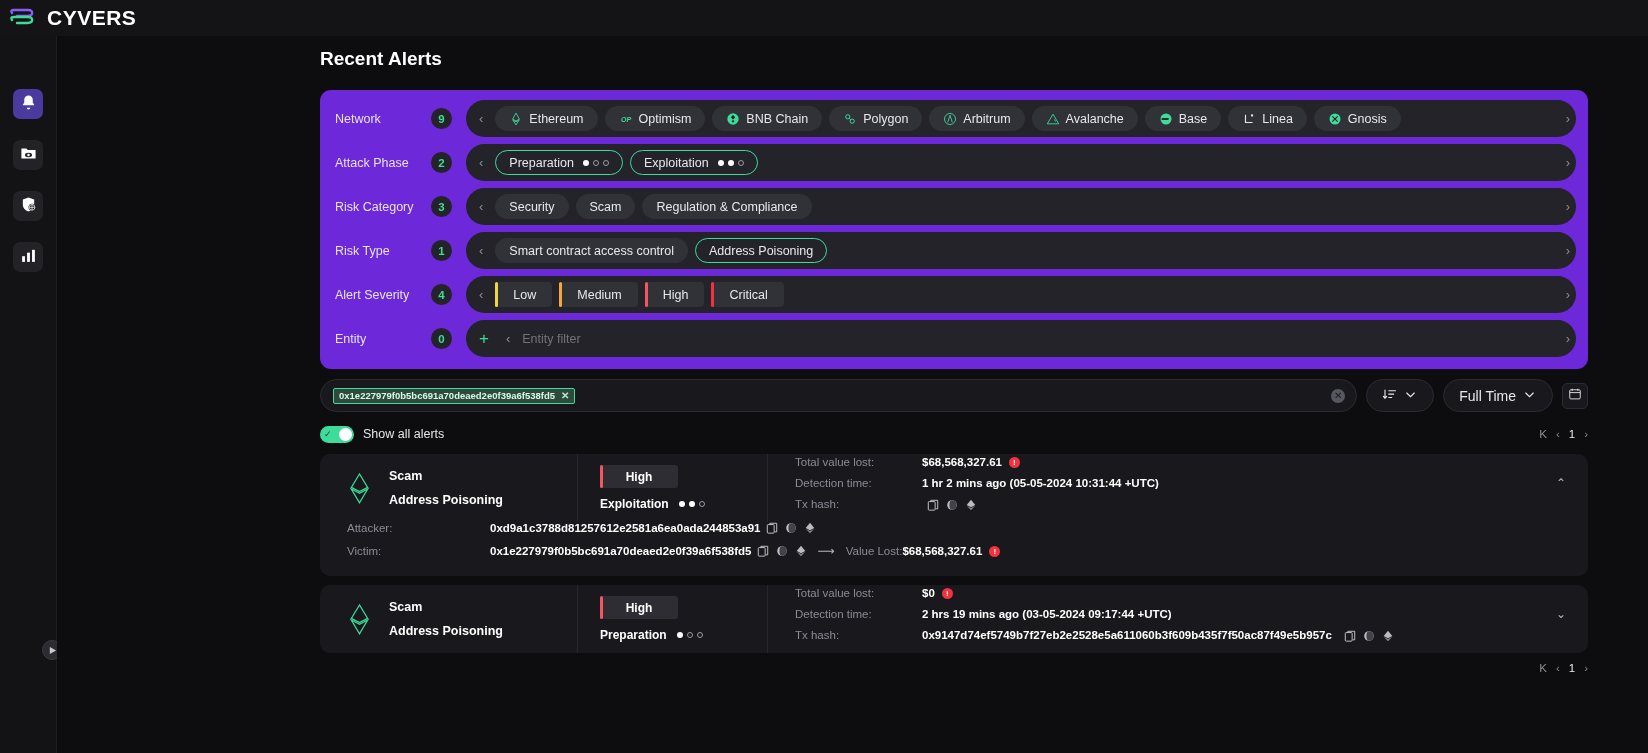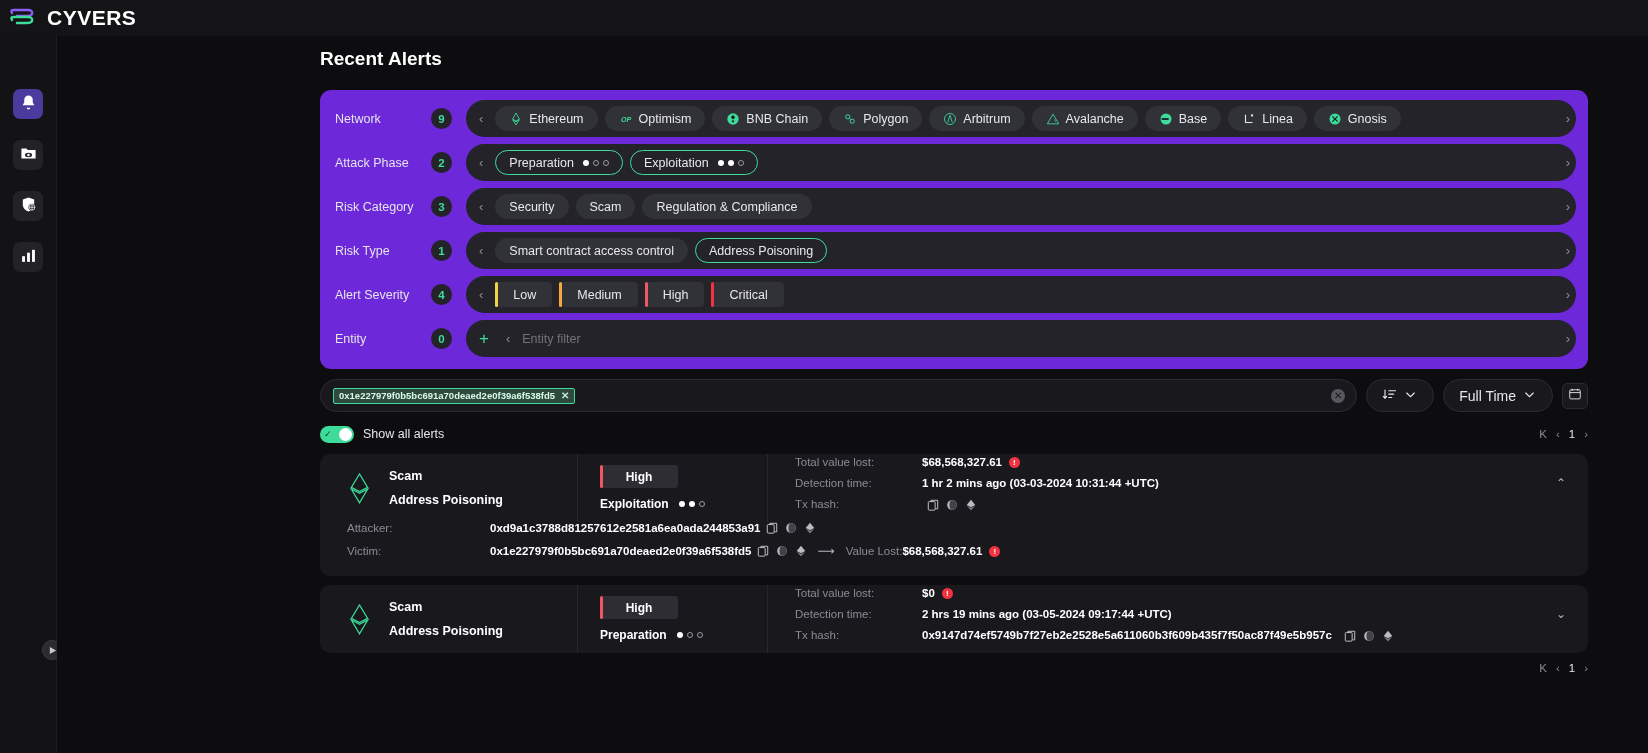--- a/index.html
+++ b/index.html
@@ -514,21 +514,21 @@
         <div class="c-right">
           <div class="kv">
             <span class="k">Total value lost:</span>
             <span class="v">
               <span>$68,568,327.61</span>
               <span class="warn">!</span>
             </span>
           </div>
           <div class="kv">
             <span class="k">Detection time:</span>
-            <span class="v">1 hr 2 mins ago (03-03-2024 10:31:44 +UTC)</span>
+            <span class="v">1 hr 2 mins ago (05-05-2024 10:31:44 +UTC)</span>
           </div>
           <div class="kv">
             <span class="k">Tx hash:</span>
             <span class="v">
               <span class="ico-grp">
                 <span class="mini-ico"><svg viewBox="0 0 14 14">
                       <rect x="1.5" y="3" width="8" height="10" rx="1" fill="none" stroke="#e7e7ed" stroke-width="1.1"></rect>
                       <path d="M4.5 3V1.5h8v10H10" fill="none" stroke="#e7e7ed" stroke-width="1.1"></path>
                     </svg></span>
                 <span class="mini-ico"><svg viewBox="0 0 14 14">

